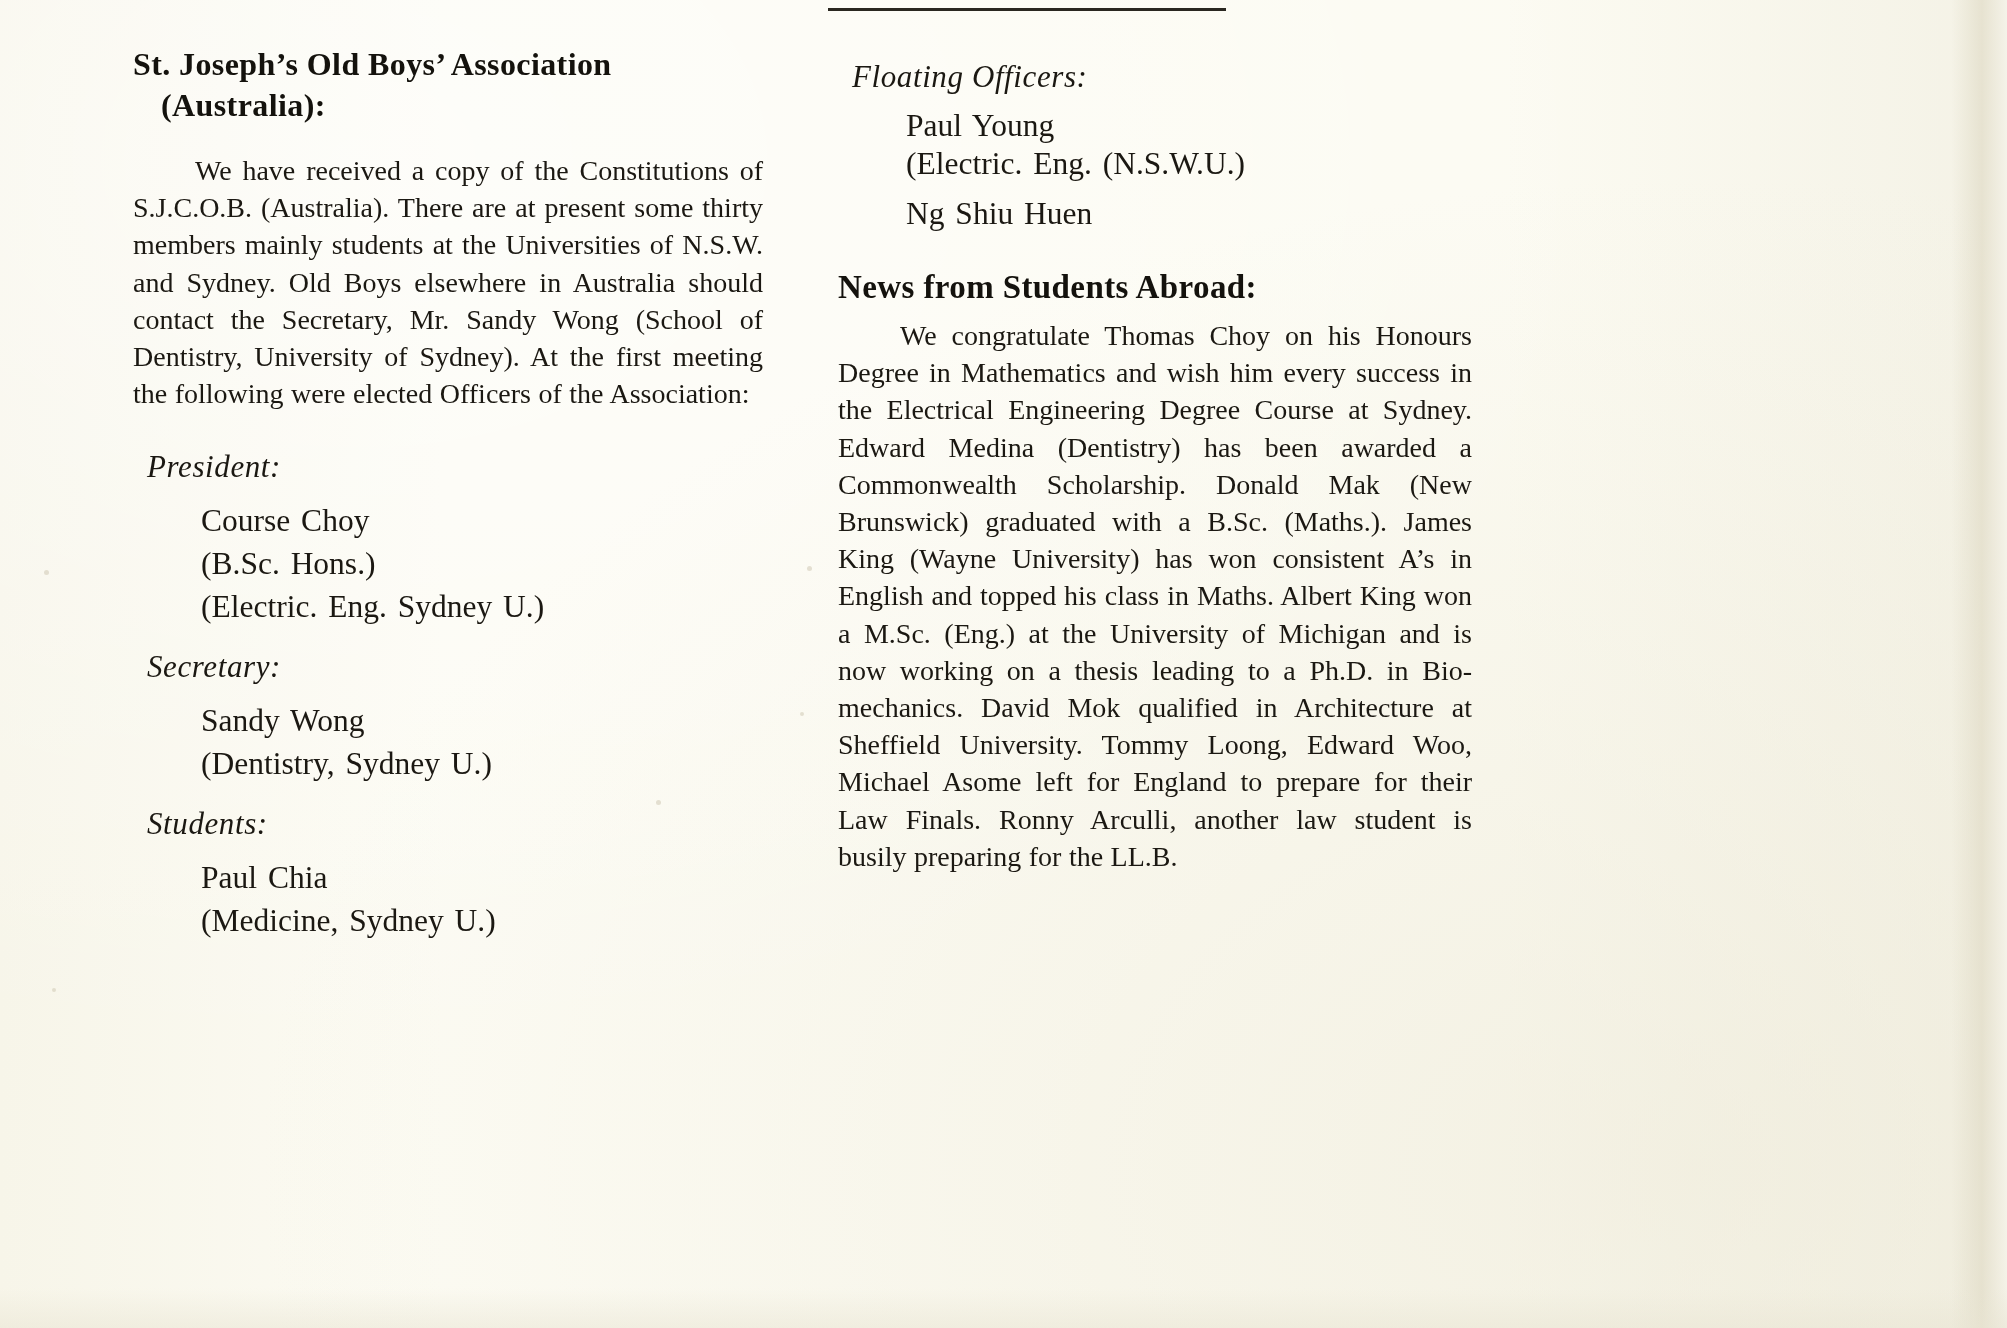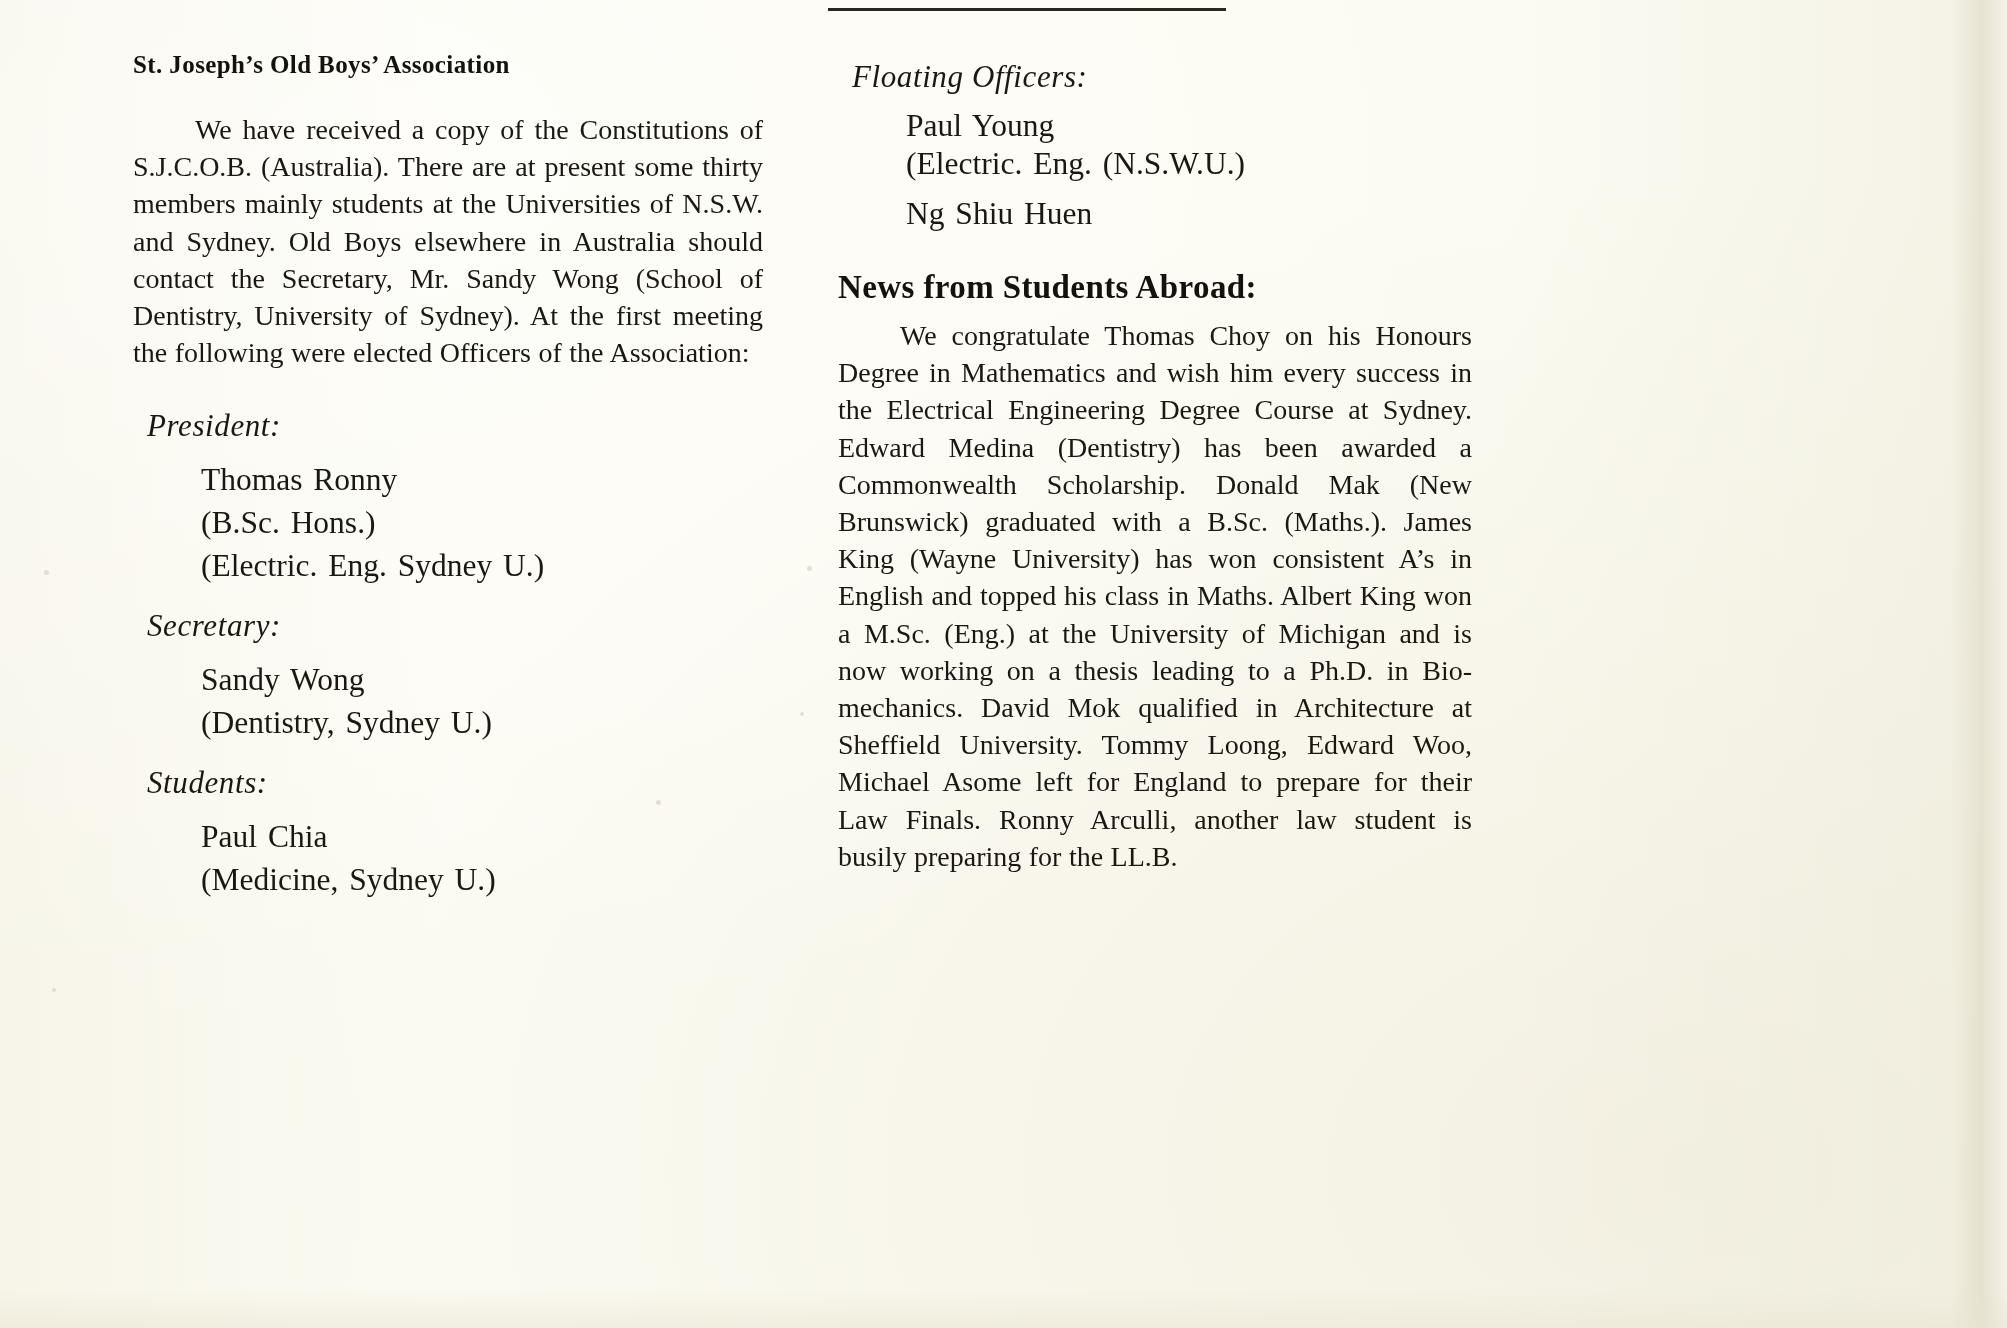--- a/index.html
+++ b/index.html
@@ -68,21 +68,21 @@
     position: absolute;
     top: 44px;
   }
   .col-left  { left: 133px; width: 630px; }
   .col-right { left: 838px; width: 634px; }
 
   
   .h-section {
     font-family: "Liberation Serif", "DejaVu Serif", serif;
     font-weight: bold;
-    font-size: 25px;
+    font-size: 32px;
     line-height: 41px;
     letter-spacing: .4px;
     margin: 0;
     color: #14120d;
   }
   .h-section .line2 { display: block; padding-left: 28px; }
 
   .h-section-b {
     font-family: "Liberation Serif", "DejaVu Serif", serif;
     font-weight: bold;
@@ -160,31 +160,32 @@
   <div class="speck" style="left:656px; top:800px;  width:5px;  height:5px;"></div>
   <div class="speck" style="left:807px; top:566px;  width:5px;  height:5px;"></div>
   <div class="speck" style="left:800px; top:712px;  width:4px;  height:4px;"></div>
 
   <div class="top-rule"></div>
 
   <div class="col col-left">
 
     <h2 class="h-section">
       <span>St. Joseph’s Old Boys’ Association</span>
+      <span class="line2">(Australia):</span>
     </h2>
 
     <div class="gap-md"></div>
 
     <p class="body-par">We have received a copy of the Constitutions of S.J.C.O.B. (Australia).  There are at present some thirty members mainly students at the Universities of N.S.W. and Sydney.  Old Boys elsewhere in Australia should contact the Secretary, Mr. Sandy Wong (School of Dentistry, University of Sydney).  At the first meeting the following were elected Officers of the Association:</p>
 
     <div class="gap-sm"></div>
 
     <div class="officer-block">
       <p class="role">President:</p>
-      <p class="entry">Thomas  Ronny</p>
+      <p class="entry">Course  Choy</p>
       <p class="entry">(B.Sc.  Hons.)</p>
       <p class="entry">(Electric.  Eng.  Sydney  U.)</p>
     </div>
 
     <div class="officer-block">
       <p class="role">Secretary:</p>
       <p class="entry">Sandy  Wong</p>
       <p class="entry">(Dentistry,  Sydney  U.)</p>
     </div>
 

